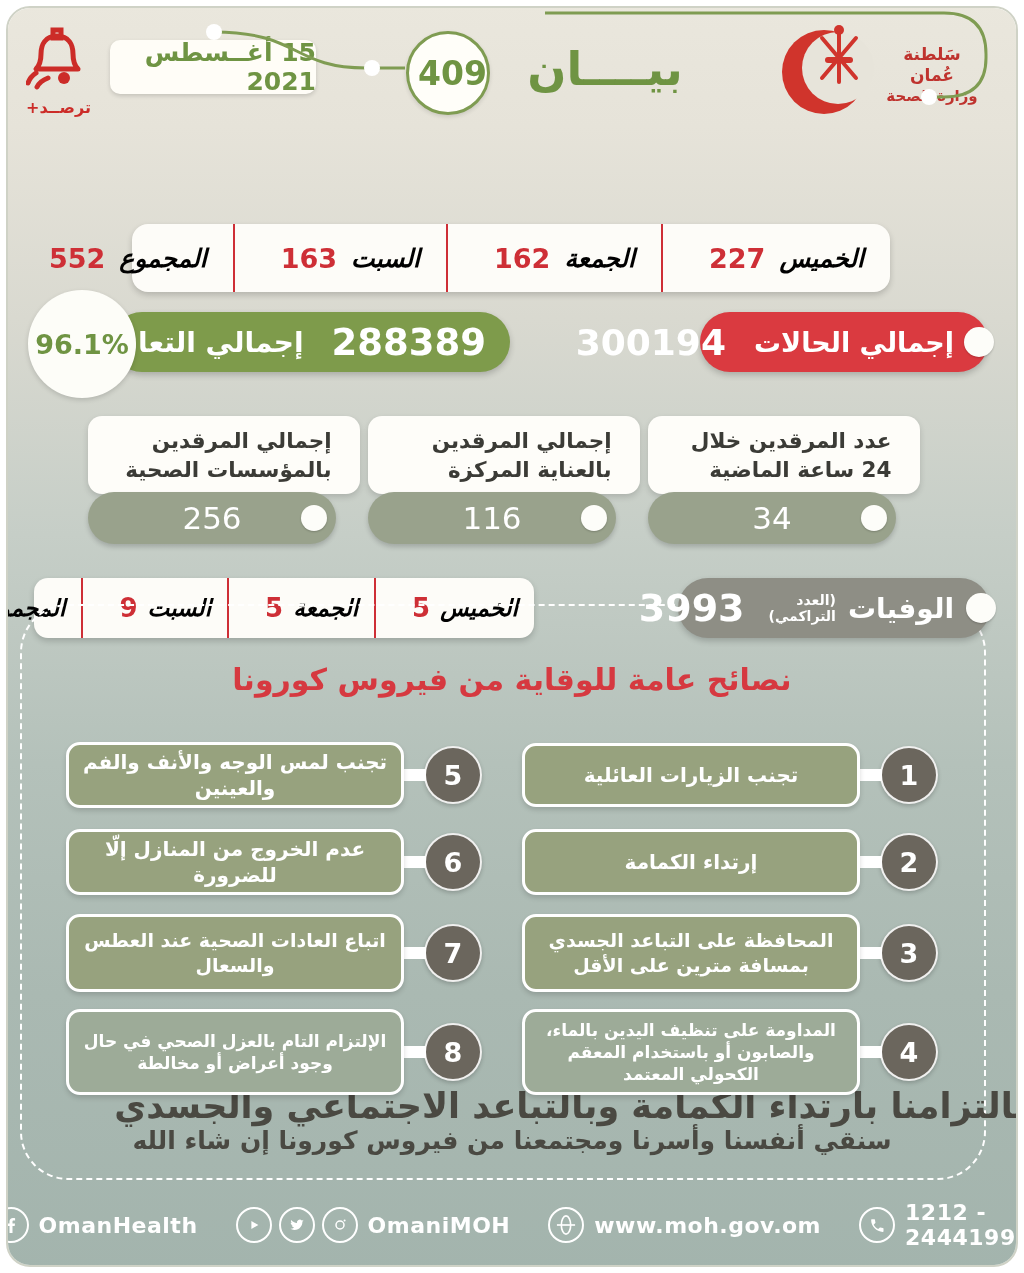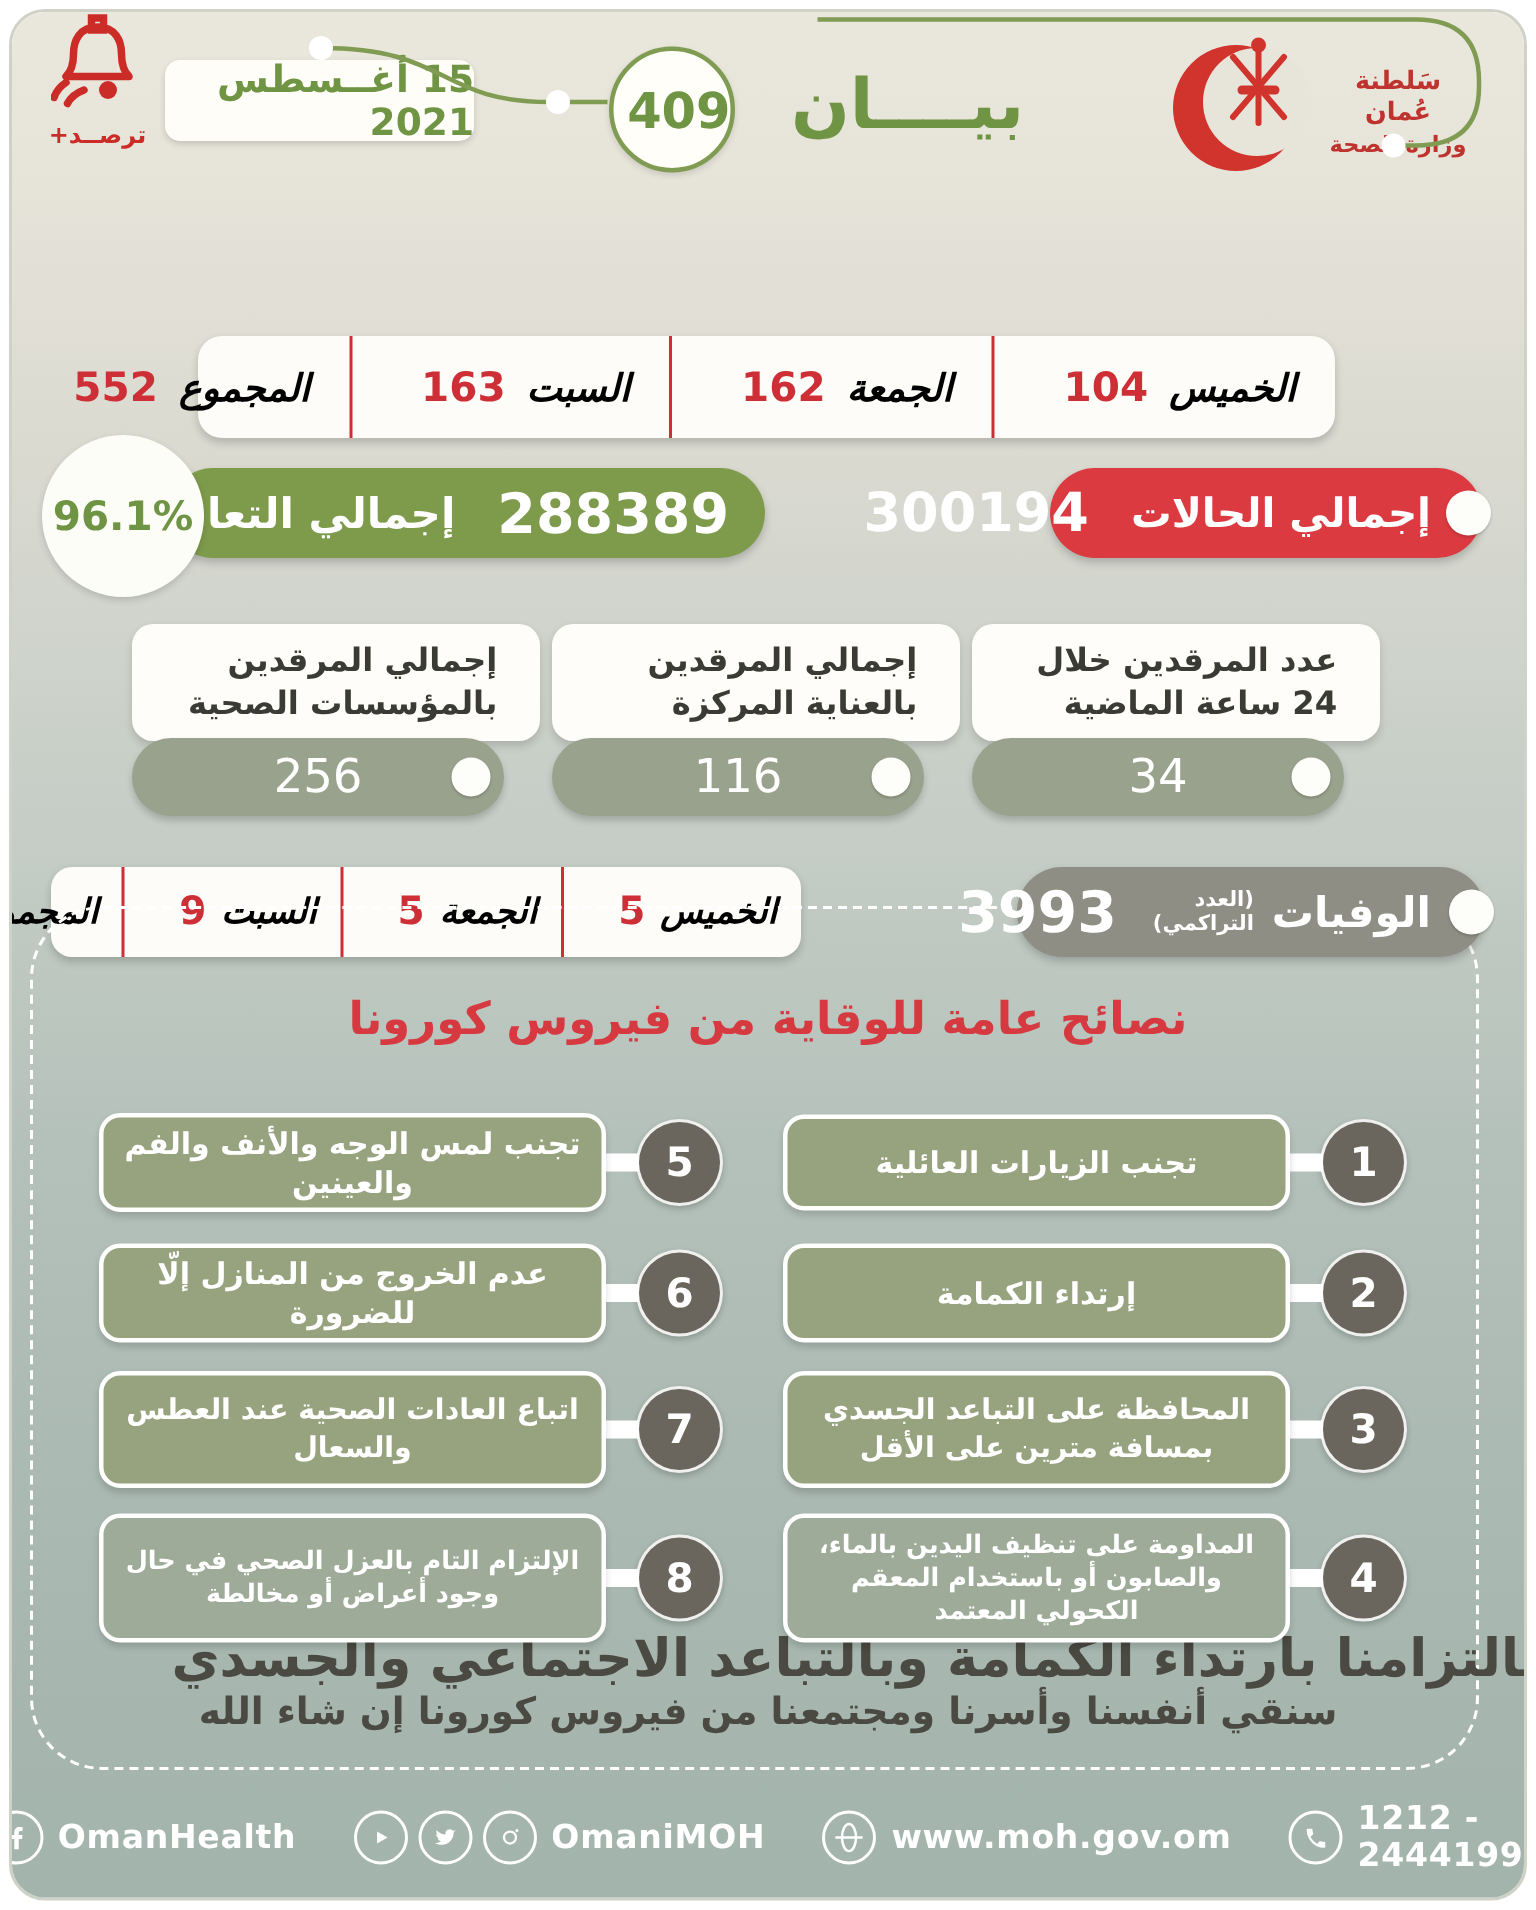--- a/index.html
+++ b/index.html
@@ -6,21 +6,21 @@
   body{width:1024px;height:1273px;position:relative;overflow:hidden;
        font-family:"DejaVu Sans",sans-serif;}
   .frame{position:absolute;inset:6px;border-radius:24px;border:2px solid #cfd2c6;
          overflow:hidden;}
   .content{position:absolute;left:-8px;top:-8px;width:1024px;height:1273px;direction:rtl;
     background:linear-gradient(180deg,#eae7dd 0%,#e6e3d9 10%,#d9d9d0 25%,#c6cec7 42%,
                #b4c1ba 60%,#aab9b2 78%,#a3b4ad 100%);}
   .abs{position:absolute;}
 
   
-  .bell-wrap{left:26px;top:8px;width:78px;text-align:center;}
+  .bell-wrap{left:26px;top:26px;width:78px;text-align:left;}
   .bell-label{color:#cc2c28;font-weight:bold;font-size:16px;margin-top:2px;}
   .date-badge{left:110px;top:40px;width:206px;height:54px;background:#fffdf7;border-radius:10px;
     box-shadow:0 2px 4px rgba(0,0,0,.15);display:flex;align-items:center;justify-content:center;
     color:#6f9443;font-weight:bold;font-size:25px;}
   .num-circle{left:406px;top:31px;width:78px;height:78px;border-radius:50%;background:#fffef9;
     border:3px solid #7f9c52;display:flex;align-items:center;justify-content:flex-start;
     color:#6f9443;font-weight:bold;font-size:33px;box-shadow:0 2px 4px rgba(0,0,0,.12);}
   .bayan{left:498px;top:36px;width:214px;height:66px;display:flex;align-items:center;justify-content:center;
     color:#6f9443;font-weight:bold;font-size:46px;letter-spacing:1px;}
   .logo{left:778px;top:16px;width:206px;height:110px;direction:ltr;}
@@ -167,21 +167,21 @@
     <div class="logo-text">
       <div class="l1">سَلطنة عُمان</div>
       <div class="l2">وزارة الصحة</div>
     </div>
   </div>
 
 
   <div class="abs days-pill">
     <div class="day-group">
       <span class="day-label">الخميس</span>
-      <span class="day-value">104</span>
+      <span class="day-value">227</span>
     </div>
     <div class="day-group">
       <span class="day-label">الجمعة</span>
       <span class="day-value">162</span>
     </div>
     <div class="day-group">
       <span class="day-label">السبت</span>
       <span class="day-value">163</span>
     </div>
     <div class="day-group">

